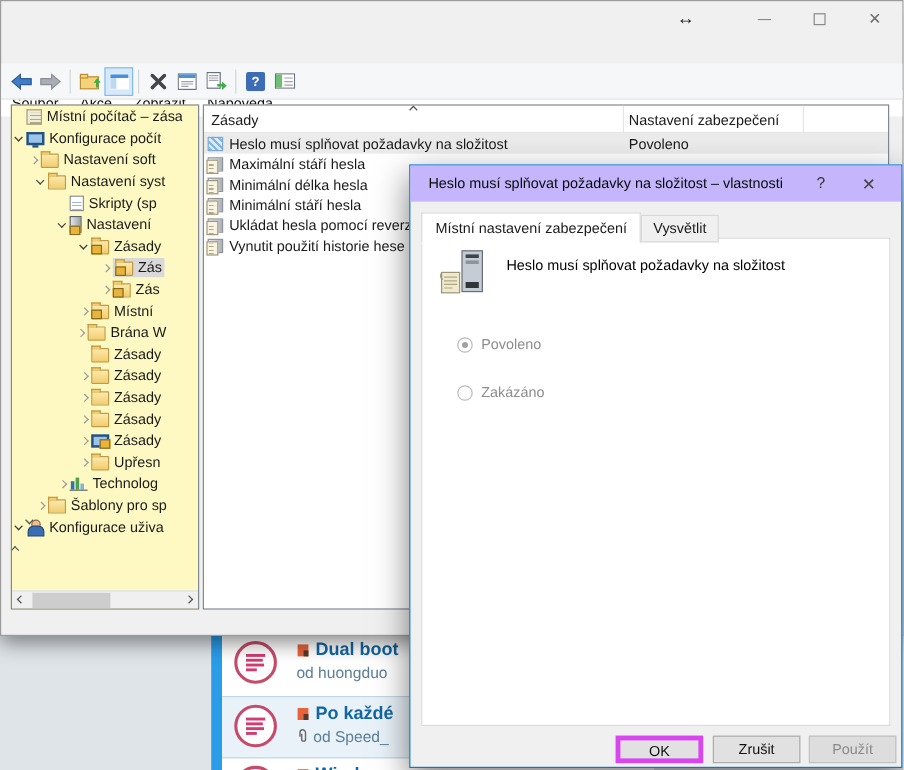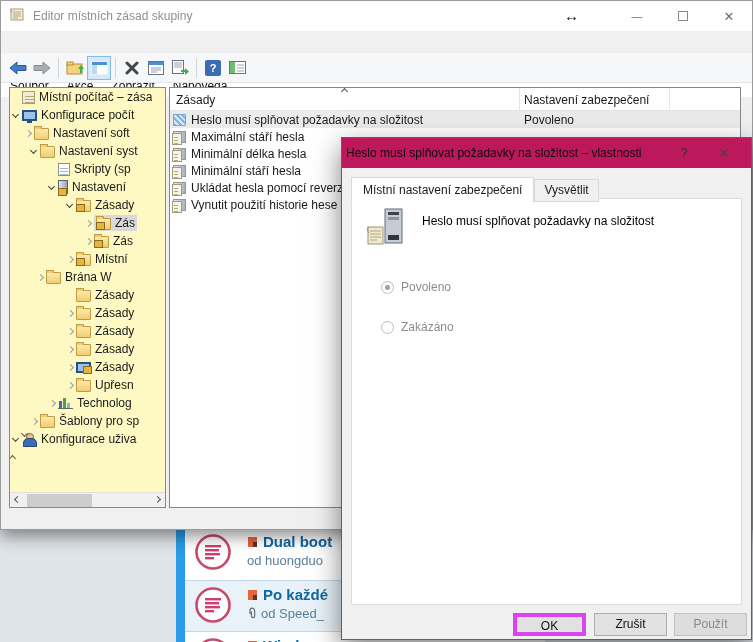--- a/index.html
+++ b/index.html
@@ -94,21 +94,21 @@
   .lval { position:absolute; left:354px; white-space:nowrap; }
   .li-ico { width:13px; height:12px; flex:none; position:relative; background:linear-gradient(90deg,#e9e9ec,#aab1b9); border:1px solid #8f959d; }
   .li-ico::before { content:""; position:absolute; left:-2px; top:1px; width:8px; height:10px; background:#f7f4e6; border:1px solid #a09a78;
       background-image:repeating-linear-gradient(180deg, transparent 0 2px, #b3a87e 2px 3px); background-size:4px 100%; background-position:1px 1px; background-repeat:no-repeat; }
   .li-ico.hatch { background:repeating-linear-gradient(45deg,#7fb4e8 0 2px,#d8e9f9 2px 4px); border:1px solid #7fa8d0; }
   .li-ico.hatch::before { display:none; }
 
   
   .dlg { position:absolute; left:341px; top:137px; width:411px; height:503px; background:#f0f0f0;
          border:1px solid #0079d8; box-shadow:0 10px 26px rgba(0,0,0,.5); }
-  .dtitle { position:absolute; left:0; top:0; right:0; height:30px; background:#be185d; line-height:30px; padding-left:4px; color:#0a0a0a; }
+  .dtitle { position:absolute; left:0; top:0; right:0; height:30px; background:#c4b5fd; line-height:30px; padding-left:15px; color:#0a0a0a; }
   .dhelp { position:absolute; right:52px; top:0; width:30px; height:30px; text-align:center; line-height:30px; color:#333; font-size:13px; }
   .dclose { position:absolute; right:10px; top:0; width:34px; height:30px; text-align:center; line-height:30px; color:#444; font-size:14px; }
   .tabs { position:absolute; left:9px; top:39px; display:flex; align-items:flex-end; z-index:2; }
   .tab { padding:3px 9px 4px; border:1px solid #d9d9d9; background:#f0f0f0; }
   .tab.active { background:#fff; border-bottom:1px solid #fff; padding:5px 11px 5px; margin-bottom:-1px; }
   .page { position:absolute; left:9px; right:9px; top:60px; height:407px; background:#fff; border:1px solid #dcdcdc; }
   .pol-label { position:absolute; left:70px; top:15px; width:310px; color:#000; }
   .polyicon { position:absolute; left:13px; top:8px; }
   .radio-row { position:absolute; left:29px; display:flex; align-items:center; gap:7px; color:#8d8d8d; }
   .radio { width:13px; height:13px; border:1px solid #bcbcbc; border-radius:50%; background:#fff; position:relative; flex:none; }
@@ -183,35 +183,20 @@
         <svg width="11" height="12">
             <rect x="1" y="1" width="9" height="10" fill="#e8623c"></rect>
             <rect x="6" y="6" width="4" height="5" fill="#50392e"></rect>
           </svg>
         <span>Windows</span>
       </div>
     </div>
   </div>
 
   <div class="win">
-    <div class="titlebar">
-      <span class="app-icon">
-        <svg width="15" height="15">
-            <rect x="1" y="2" width="12" height="11" fill="#f1ecd8" stroke="#a79e77"></rect>
-            <path d="M1 2 q-1 3 1 4" stroke="#a79e77" fill="none"></path>
-            <g stroke="#b3a87e">
-              <line x1="3" y1="5" x2="11" y2="5"></line>
-              <line x1="3" y1="7" x2="11" y2="7"></line>
-              <line x1="3" y1="9" x2="11" y2="9"></line>
-              <line x1="3" y1="11" x2="8" y2="11"></line>
-            </g>
-          </svg>
-      </span>
-      <span class="title-text">Editor místních zásad skupiny</span>
-    </div>
     <span class="resize-cur">↔</span>
     <div class="wbtns">
       <div class="wbtn">
           <span style="font-size:11px;">—</span>
         </div>
       <div class="wbtn">
           <span class="max-box"></span>
         </div>
       <div class="wbtn">
           <span style="font-size:13px;">✕</span>
@@ -345,21 +330,21 @@
       <div class="trow" style="padding-left:73px">
           <span class="exp closed"></span>
           <span class="ico folder lock"></span>
           <span class="tlabel">Zás</span>
         </div>
       <div class="trow" style="padding-left:55px">
           <span class="exp closed"></span>
           <span class="ico folder lock"></span>
           <span class="tlabel">Místní</span>
         </div>
-      <div class="trow" style="padding-left:25px">
+      <div class="trow" style="padding-left:52px">
           <span class="exp closed"></span>
           <span class="ico folder"></span>
           <span class="tlabel">Brána W</span>
         </div>
       <div class="trow" style="padding-left:55px">
           <span class="exp none"></span>
           <span class="ico folder"></span>
           <span class="tlabel">Zásady</span>
         </div>
       <div class="trow" style="padding-left:55px">

